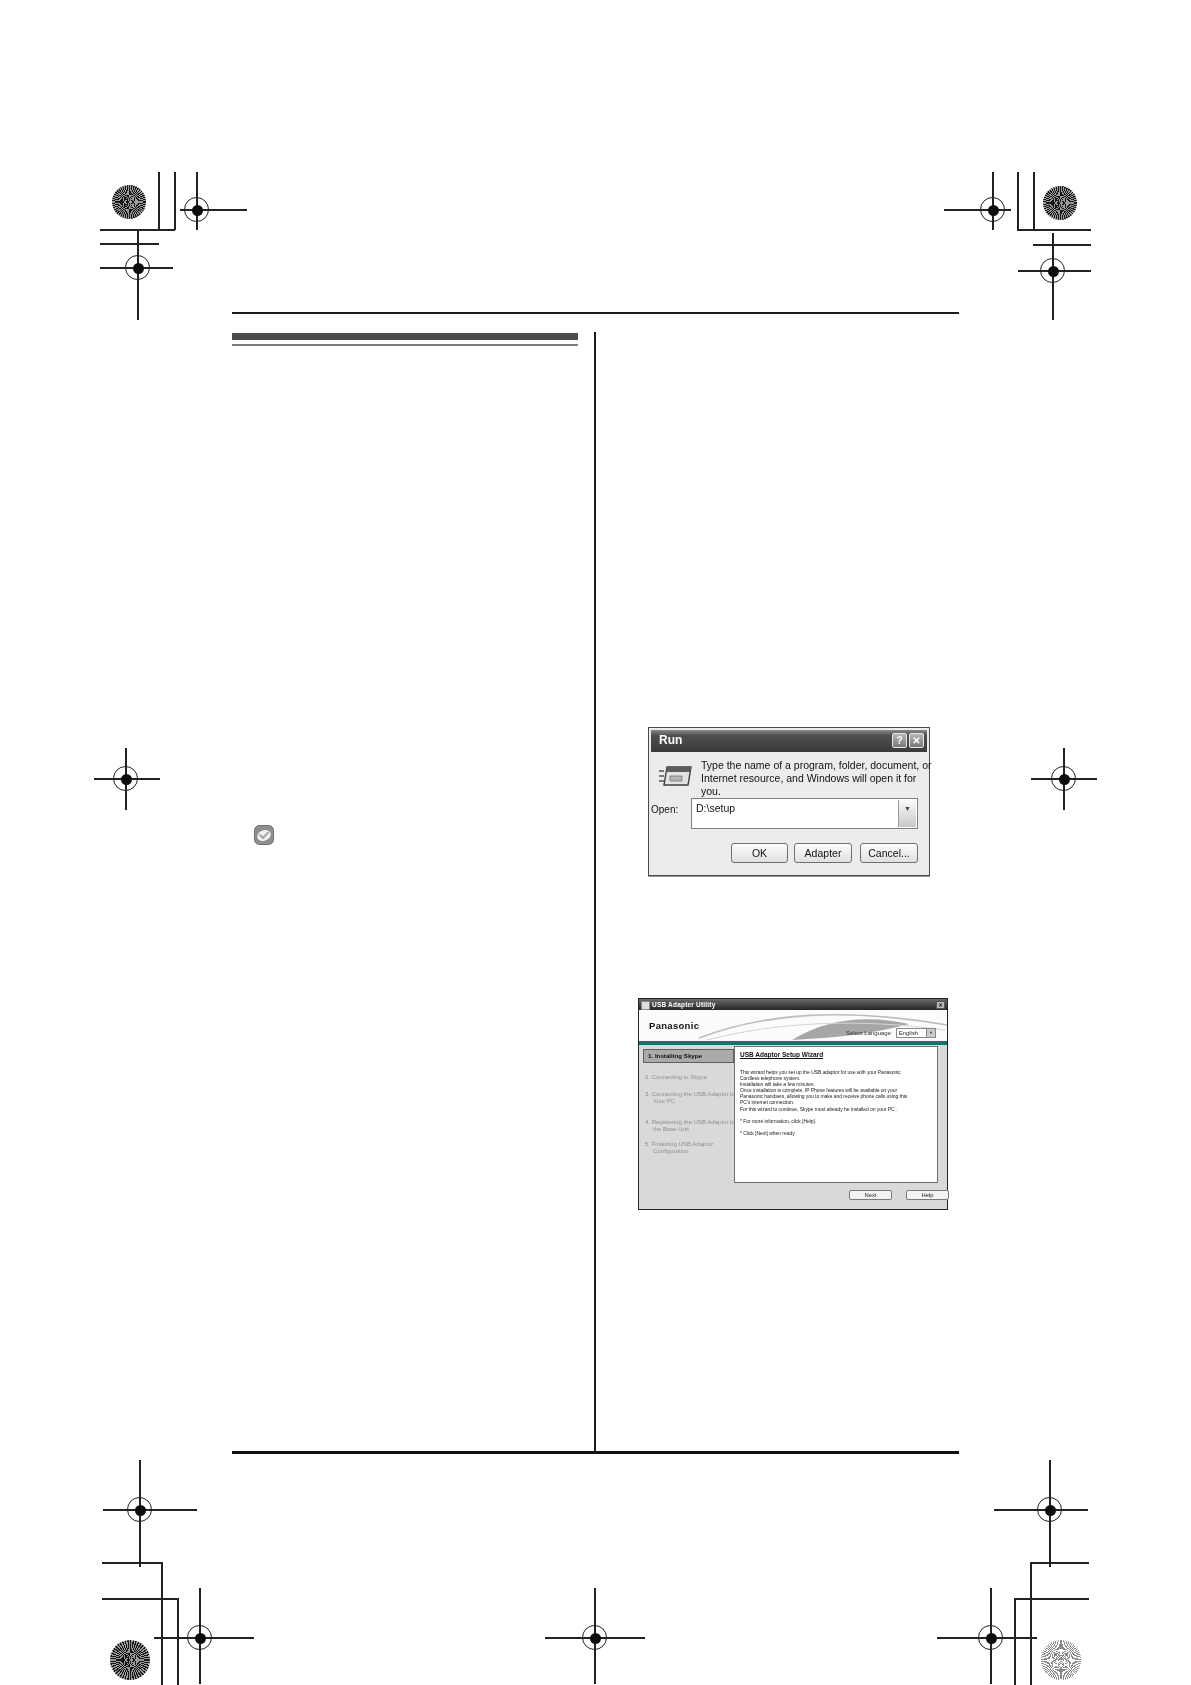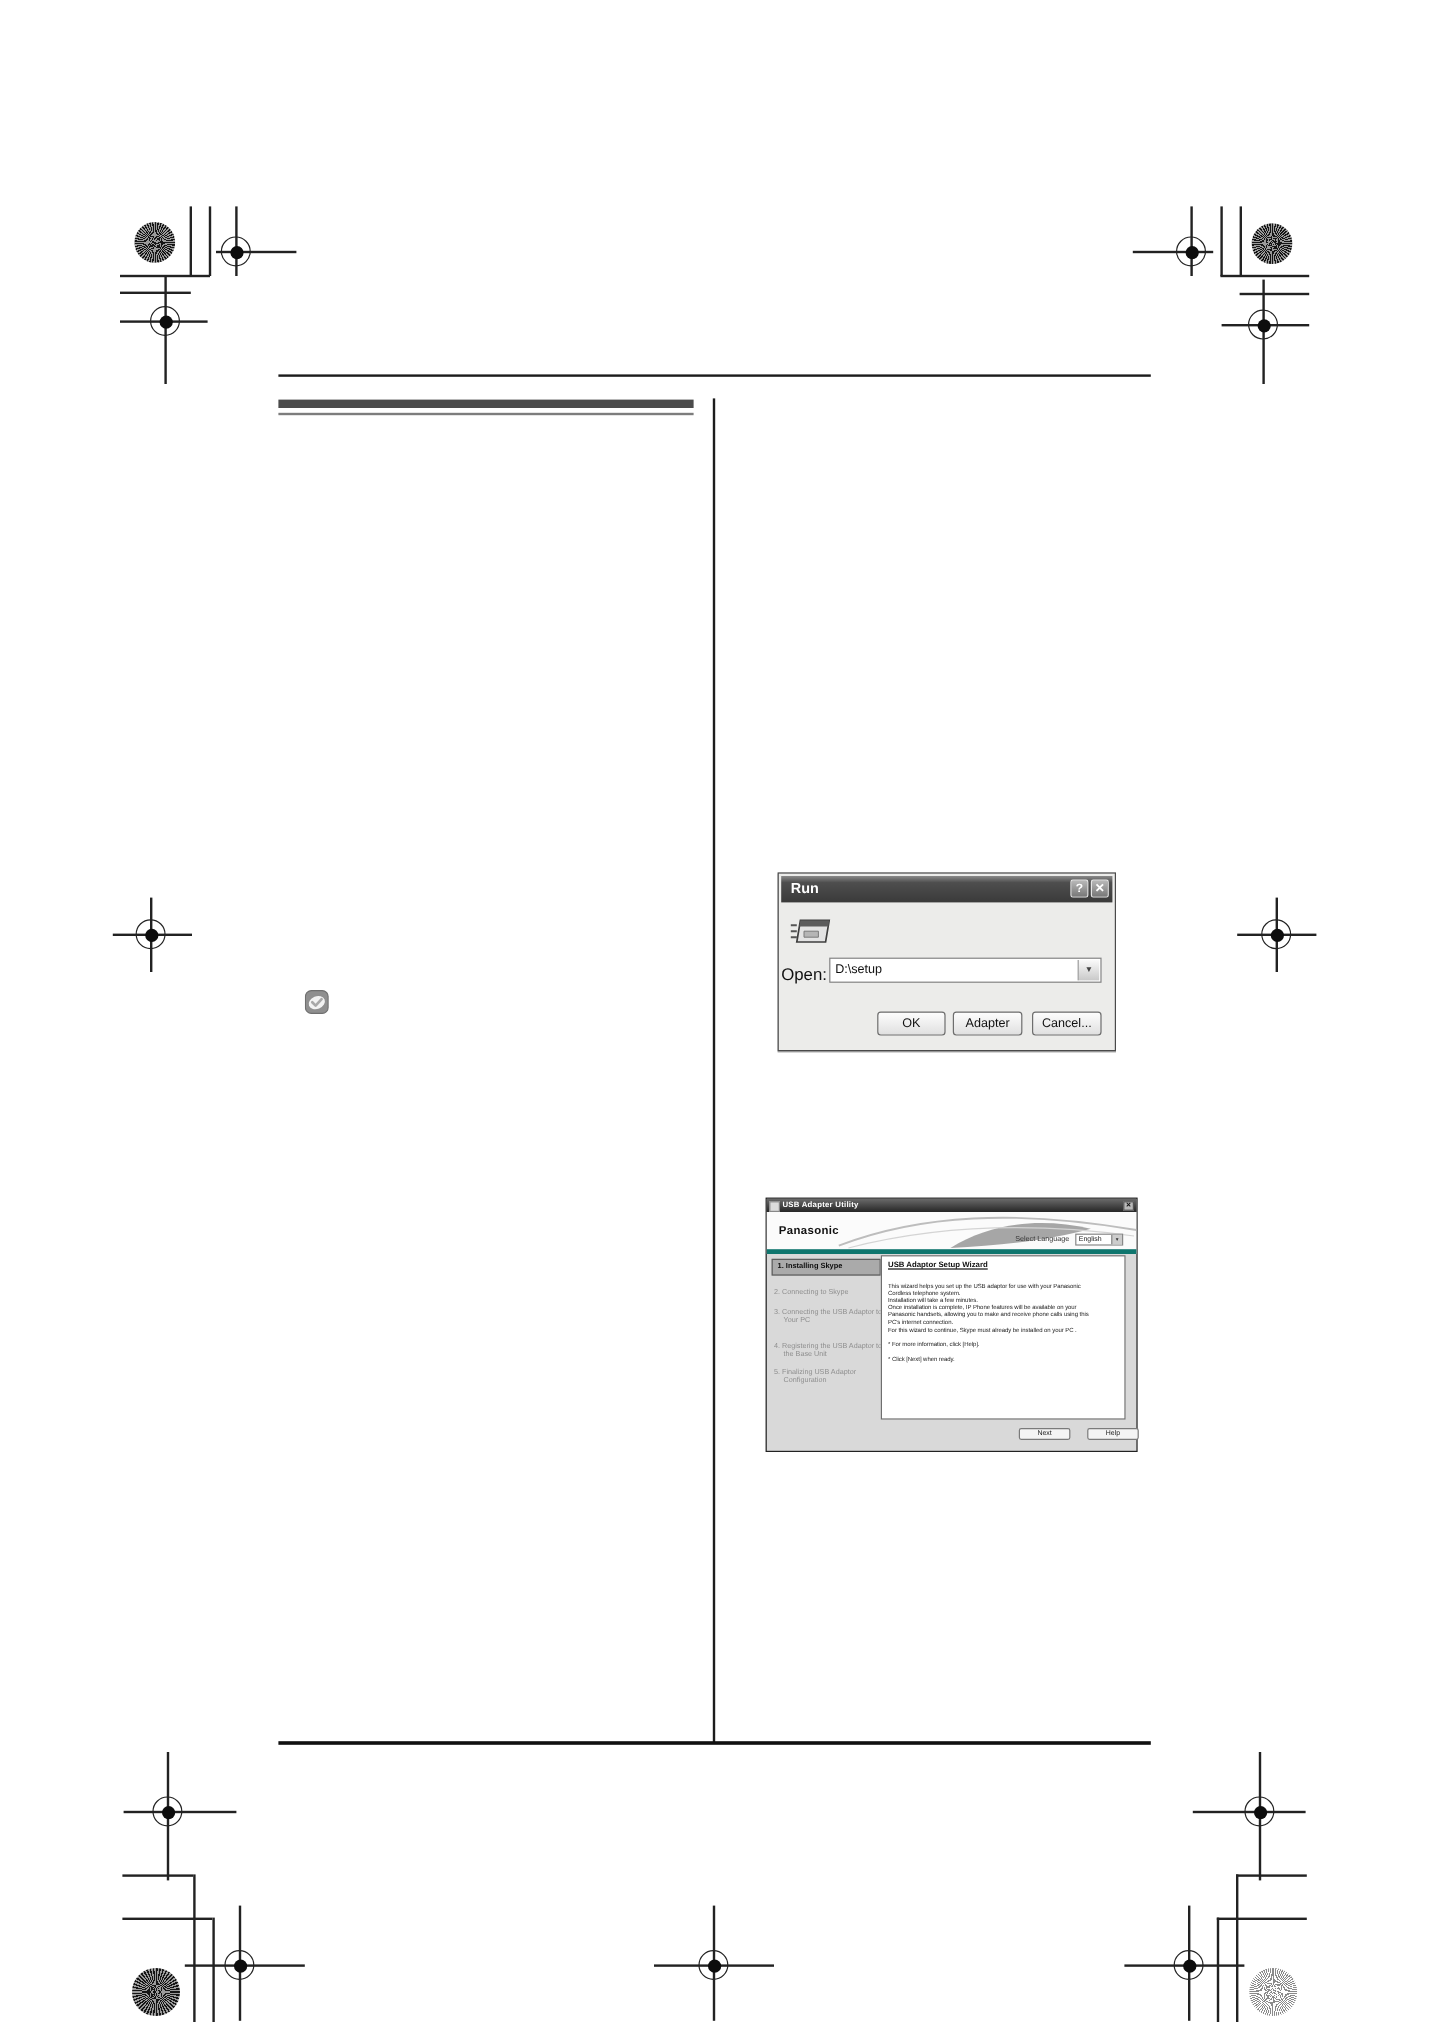--- a/index.html
+++ b/index.html
@@ -30,22 +30,22 @@
        border:1px solid #4a4a4a;box-sizing:border-box;box-shadow:0 1px 0 #999;}
   .run .tbar{position:absolute;left:2px;top:2px;right:2px;height:22px;
        background:linear-gradient(180deg,#8a8a8a 0%,#4e4e4e 25%,#3a3a3a 100%);}
   .run .ttl{position:absolute;left:8px;top:3px;color:#fff;font-size:12px;font-weight:bold;}
   .run .capbtn{position:absolute;top:3px;width:15px;height:15px;border:1px solid #e6e6e6;border-radius:2px;
        background:linear-gradient(180deg,#b8b8b8,#787878);color:#fff;font-size:10px;font-weight:bold;
        text-align:center;line-height:14px;box-sizing:border-box;}
   .run .q{right:20px;}  .run .x{right:3px;}
   .run .prompt{position:absolute;left:52px;top:31px;width:234px;font-size:10.5px;line-height:13px;color:#111;}
   .run .runicon{position:absolute;left:8px;top:33px;}
-  .run .openlab{position:absolute;left:2px;top:76px;font-size:14px;color:#111;}
-  .run .combo{position:absolute;left:42px;top:70px;width:227px;height:21px;background:#fff;
+  .run .openlab{position:absolute;left:2px;top:76px;font-size:10px;color:#111;}
+  .run .combo{position:absolute;left:42px;top:70px;width:227px;height:31px;background:#fff;
        border:1px solid #808080;box-sizing:border-box;}
   .run .combo .val{position:absolute;left:4px;top:3px;font-size:10.5px;color:#111;}
   .run .combo .dd{position:absolute;right:1px;top:1px;bottom:1px;width:17px;
        background:linear-gradient(180deg,#fafafa,#c9c9c9);border-left:1px solid #999;
        text-align:center;font-size:7px;color:#444;line-height:17px;}
   .run .btn{position:absolute;top:115px;height:20px;border:1px solid #6e6e6e;border-radius:3px;
        background:linear-gradient(180deg,#fdfdfd,#e0e0e0);font-size:10.5px;color:#111;
        text-align:center;line-height:18px;box-sizing:border-box;}
   
   .usb{position:absolute;left:638px;top:998px;width:310px;height:212px;background:#d9d9d9;
@@ -196,20 +196,21 @@
       <span class="capbtn x">✕</span>
     </div>
     <div class="runicon">
       <svg width="38" height="30" viewBox="0 0 38 30">
         <path d="M2 10 h5 M2 15 h5 M2 20 h5" stroke="#555" stroke-width="1.6"></path>
         <path d="M10 6 L34 6 L31 24 L7 24 Z" fill="#e3e3e3" stroke="#3f3f3f" stroke-width="1.4"></path>
         <path d="M10 6 L34 6 L33.2 11 L9.2 11 Z" fill="#5c5c5c"></path>
         <path d="M13 15 h12 v5 h-12 z" fill="#b5b5b5" stroke="#777" stroke-width="0.8"></path>
       </svg>
     </div>
+    <div class="prompt">Type the name of a program, folder, document, or Internet resource, and Windows will open it for you.</div>
     <div class="openlab">Open:</div>
     <div class="combo">
       <span class="val">D:\setup</span>
       <span class="dd">▼</span>
     </div>
     <div class="btn" style="left:82px;width:57px;">OK</div>
     <div class="btn" style="left:145px;width:58px;">Adapter</div>
     <div class="btn" style="left:211px;width:58px;">Cancel...</div>
   </div>
 

